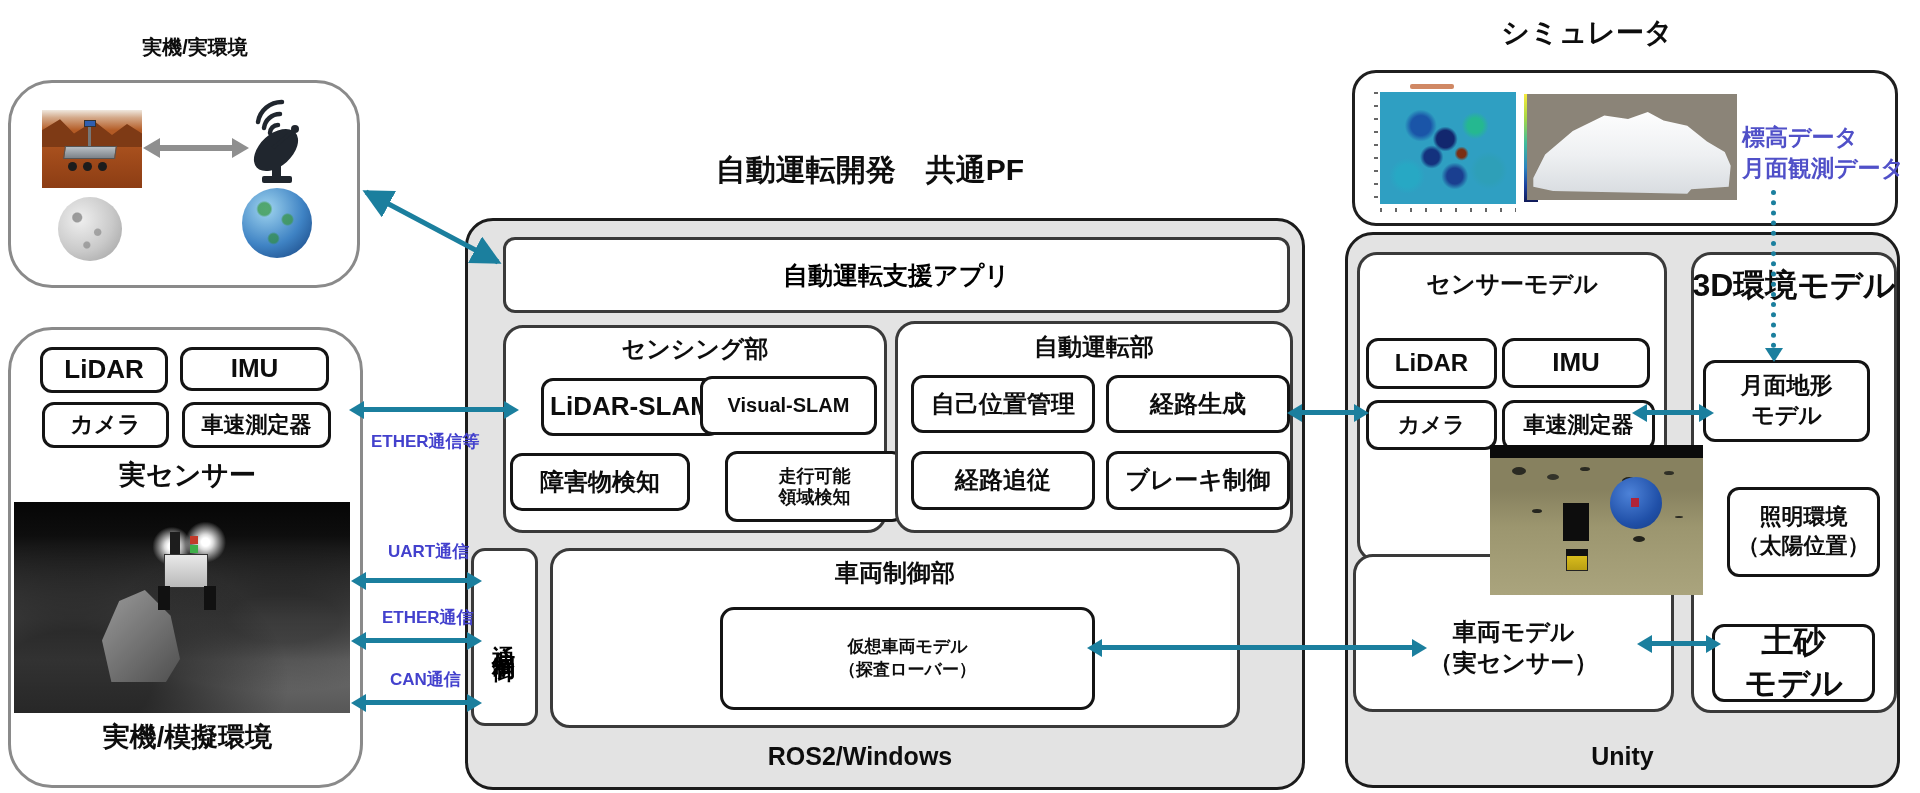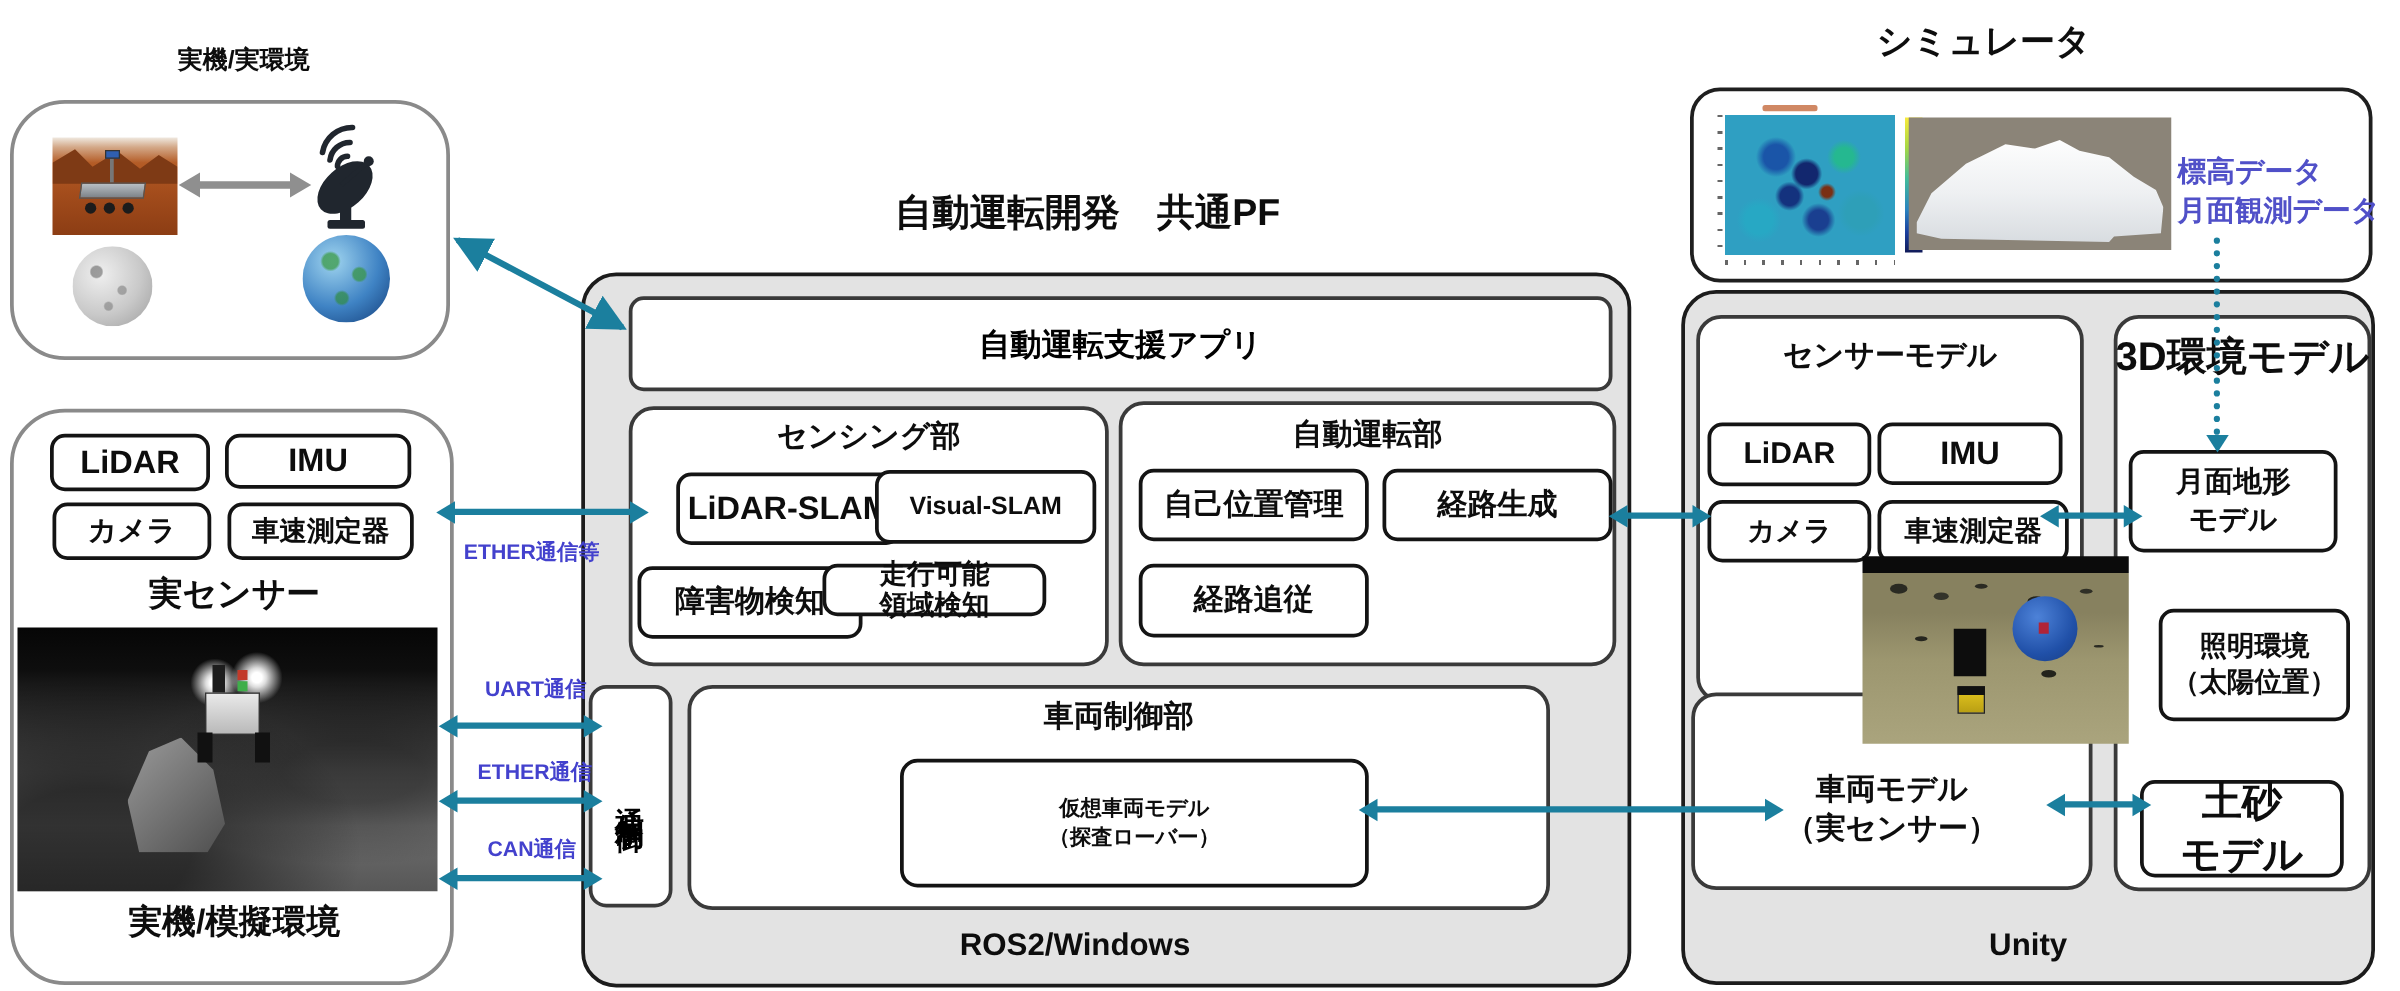--- a/index.html
+++ b/index.html
@@ -140,28 +140,29 @@
 
   <div class="gbox" style="left:465px;top:218px;width:840px;height:572px"></div>
 
   <div class="wbox" style="left:503px;top:237px;width:787px;height:76px;border-radius:12px;display:flex;align-items:center;justify-content:center;font-weight:bold;font-size:25px">自動運転支援アプリ</div>
 
   <div class="wbox" style="left:503px;top:325px;width:384px;height:208px"></div>
   <div class="lbl" style="left:503px;top:333px;width:384px;font-size:24px">センシング部</div>
   <div class="btn" style="left:541px;top:378px;width:180px;height:58px;font-size:26px">LiDAR-SLAM</div>
   <div class="btn" style="left:510px;top:453px;width:180px;height:58px;font-size:24px">障害物検知</div>
   <div class="btn" style="left:700px;top:376px;width:177px;height:59px;font-size:20px">Visual-SLAM</div>
-  <div class="btn" style="left:658px;top:451px;width:179px;height:42px;font-size:22px">走行可能
+  <div class="btn" style="left:725px;top:451px;width:179px;height:71px;font-size:18px">走行可能
 領域検知</div>
 
   <div class="wbox" style="left:895px;top:321px;width:398px;height:212px"></div>
   <div class="lbl" style="left:895px;top:331px;width:398px;font-size:24px">自動運転部</div>
   <div class="btn" style="left:1106px;top:375px;width:184px;height:58px;font-size:24px">経路生成</div>
   <div class="btn" style="left:911px;top:375px;width:184px;height:58px;font-size:24px">自己位置管理</div>
   <div class="btn" style="left:911px;top:451px;width:184px;height:59px;font-size:24px">経路追従</div>
+  <div class="btn" style="left:1106px;top:451px;width:184px;height:59px;font-size:24px">ブレーキ制御</div>
 
   <div class="wbox" style="left:471px;top:548px;width:67px;height:178px;border-radius:14px;display:flex;align-items:center;justify-content:center">
     <span class="vtext" style="font-size:23px">通信制御</span>
   </div>
 
   <div class="wbox" style="left:550px;top:548px;width:690px;height:180px"></div>
   <div class="lbl" style="left:550px;top:557px;width:690px;font-size:24px">車両制御部</div>
   <div class="btn" style="left:720px;top:607px;width:375px;height:103px;border-radius:14px;font-size:17px;line-height:1.3">仮想車両モデル
 （探査ローバー）</div>
 

